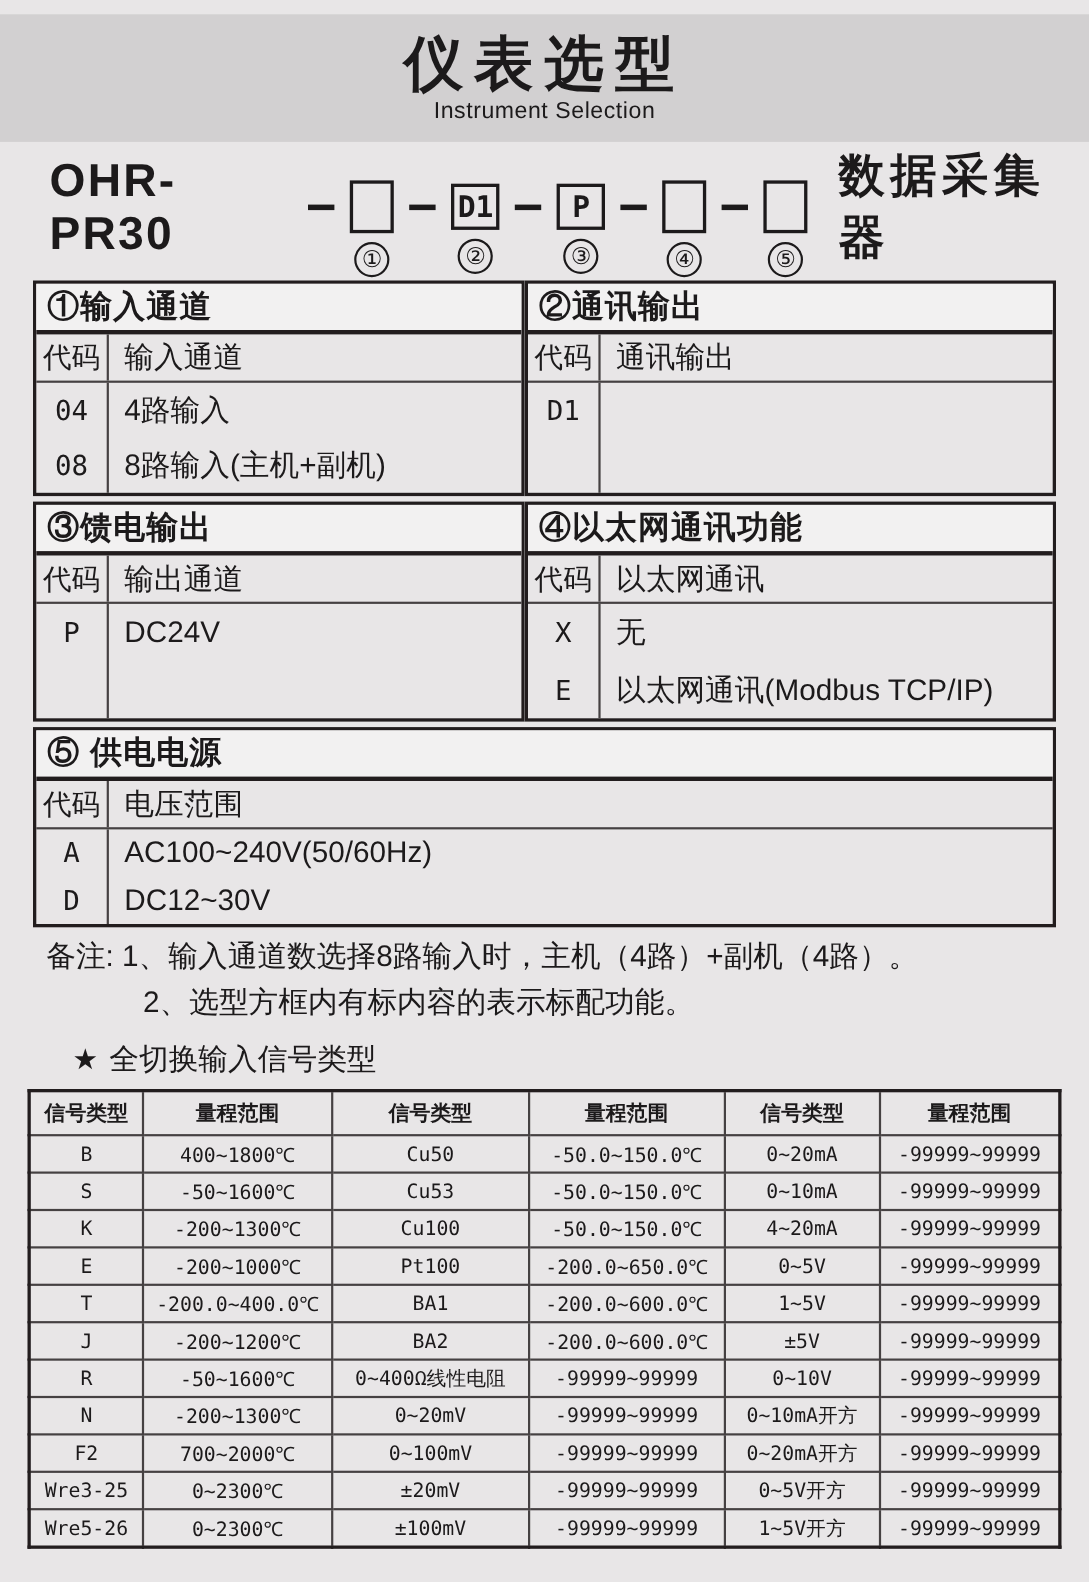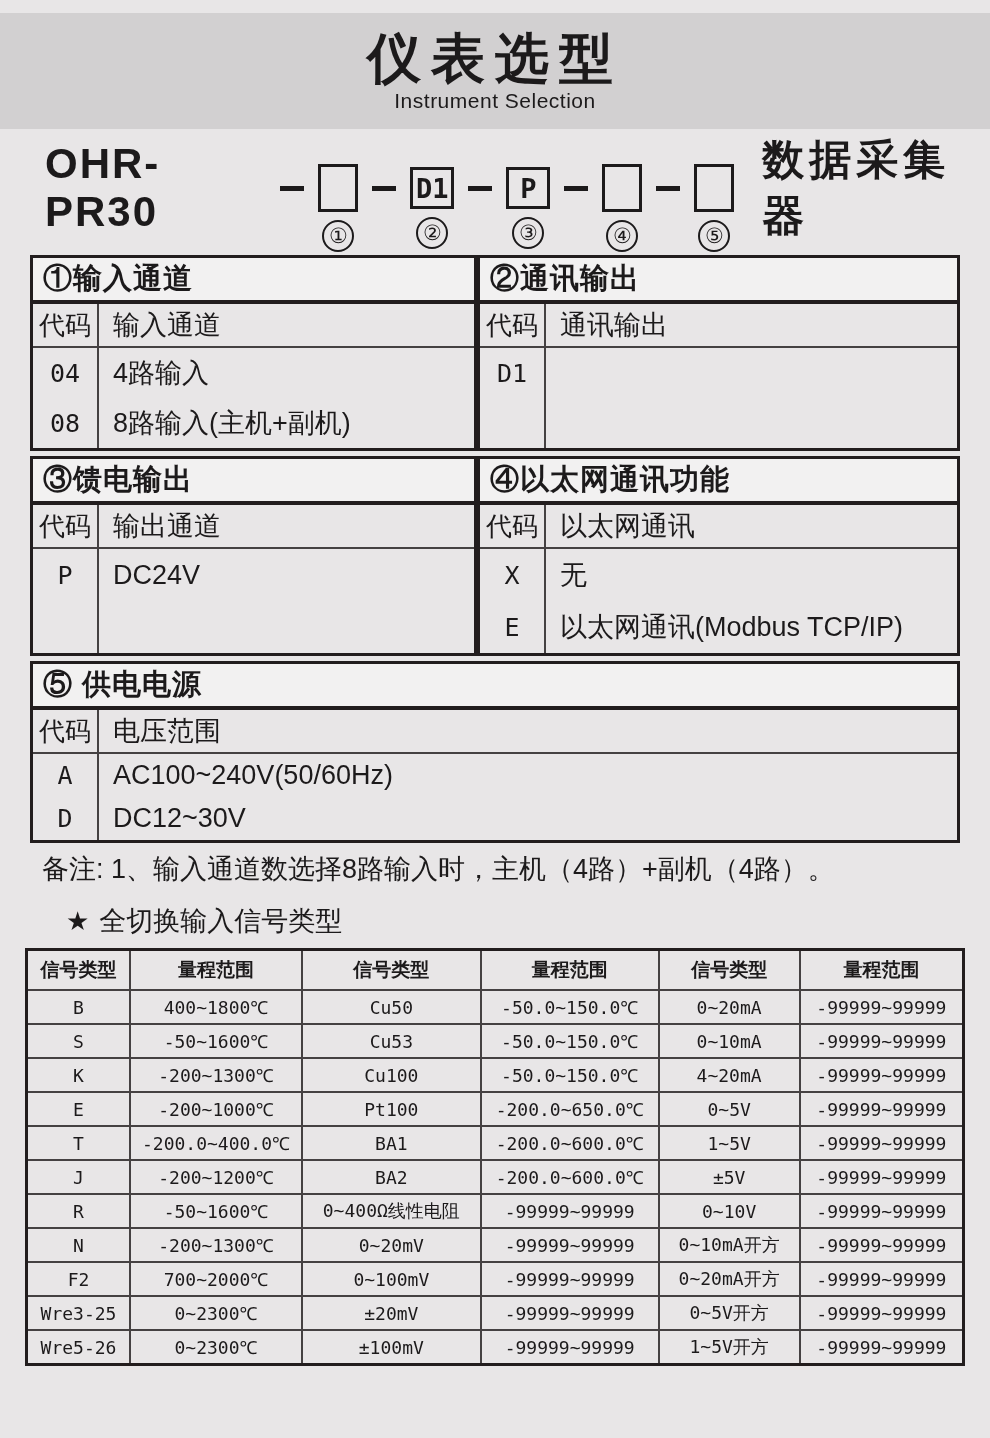--- a/index.html
+++ b/index.html
@@ -286,20 +286,21 @@
         <div class="cell-line">AC100~240V(50/60Hz)</div>
         <div class="cell-line">DC12~30V</div>
       </div>
     </div>
   </div>
 
 </div>
 
 <div class="notes">
   <div class="note-line1">备注: 1、输入通道数选择8路输入时，主机（4路）+副机（4路）。</div>
+  <div class="note-line2">2、选型方框内有标内容的表示标配功能。</div>
 </div>
 
 <div class="star-row">
   <span class="star-glyph">★</span>
   <span>全切换输入信号类型</span>
 </div>
 
 <table class="signal-table">
   <thead>
     <tr>

